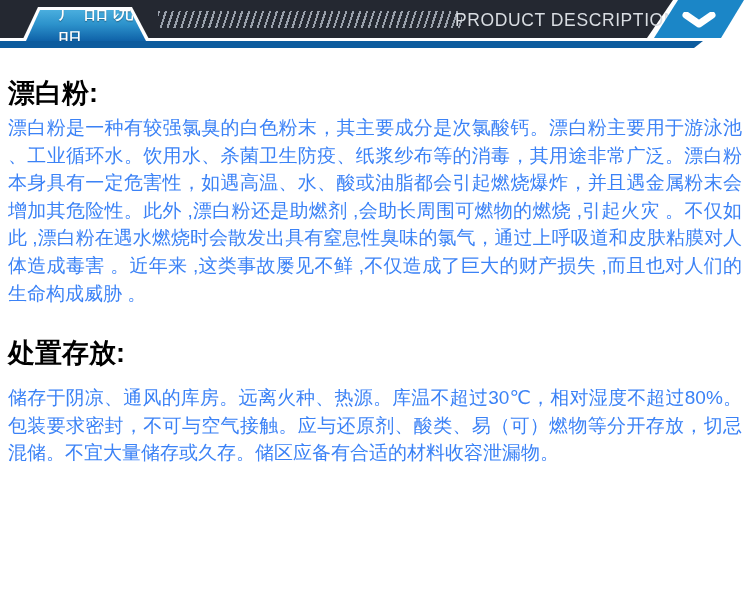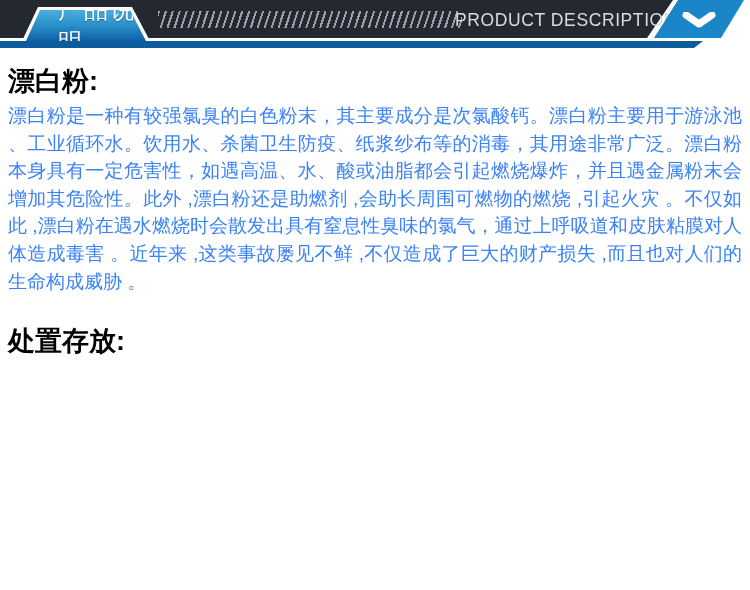--- a/index.html
+++ b/index.html
@@ -59,21 +59,21 @@
     text-shadow:0 1px 1px rgba(0,0,0,.35);
     margin-left:32px;
   }
 
   
   .content{padding:0 8px;}
   .section-heading{
     font-size:27px;font-weight:bold;color:#000000;
     margin:0;line-height:32px;
   }
-  .heading-1{margin-top:17px;margin-bottom:5px;}
+  .heading-1{margin-top:29px;margin-bottom:5px;}
   .heading-2{margin-top:30px;margin-bottom:15px;}
   .body-text{
     margin:0;
     font-size:19px;line-height:27.6px;color:#3b82f6;
     word-break:break-all;line-break:anywhere;
     text-align:justify;text-justify:inter-ideograph;
   }
 </style>
 </head>
 <body>
@@ -98,14 +98,15 @@
     </div>
   </div>
 </div>
 
 <div class="content">
 
   <h2 class="section-heading heading-1">漂白粉:</h2>
   <p class="body-text">漂白粉是一种有较强氯臭的白色粉末，其主要成分是次氯酸钙。漂白粉主要用于游泳池、工业循环水。饮用水、杀菌卫生防疫、纸浆纱布等的消毒，其用途非常广泛。漂白粉本身具有一定危害性，如遇高温、水、酸或油脂都会引起燃烧爆炸，并且遇金属粉末会增加其危险性。此外 ,漂白粉还是助燃剂 ,会助长周围可燃物的燃烧 ,引起火灾 。不仅如此 ,漂白粉在遇水燃烧时会散发出具有窒息性臭味的氯气，通过上呼吸道和皮肤粘膜对人体造成毒害 。近年来 ,这类事故屡见不鲜 ,不仅造成了巨大的财产损失 ,而且也对人们的生命构成威胁 。</p>
 
   <h2 class="section-heading heading-2">处置存放:</h2>
+  <p class="body-text">储存于阴凉、通风的库房。远离火种、热源。库温不超过30℃，相对湿度不超过80%。包装要求密封，不可与空气接触。应与还原剂、酸类、易（可）燃物等分开存放，切忌混储。不宜大量储存或久存。储区应备有合适的材料收容泄漏物。</p>
 
 </div>
 
 </body></html>

